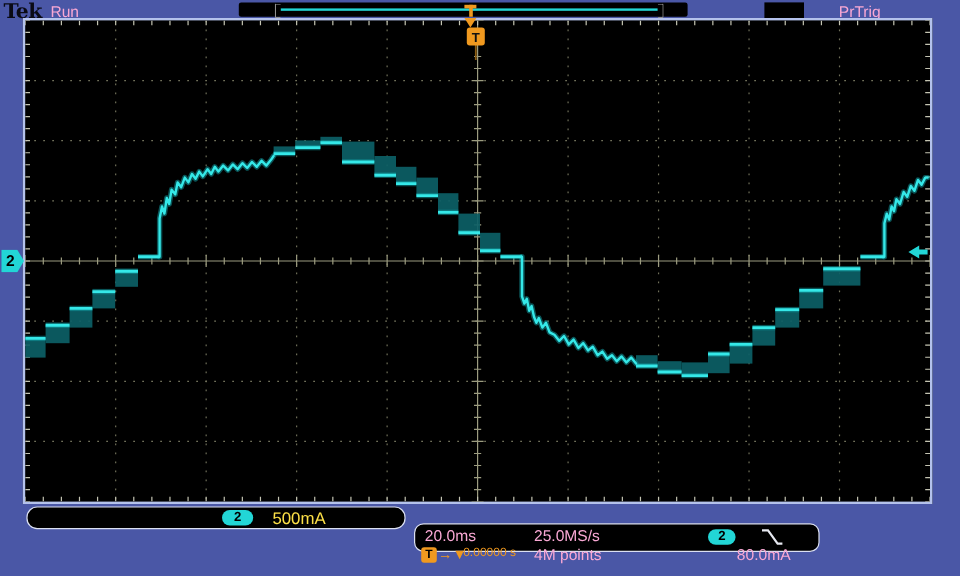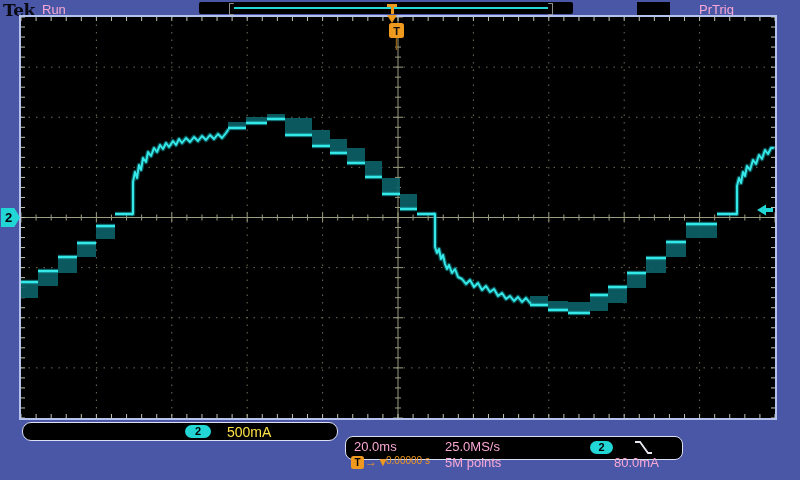--- a/index.html
+++ b/index.html
@@ -478,18 +478,18 @@
   <div class="robox tb-box">
     <div class="t white" style="left:8px;top:2px;">20.0ms</div>
     <div class="t white" style="left:99px;top:2px;text-align:right;">25.0MS/s</div>
     <div class="tb-badge">2</div>
     <svg class="slope-icon" width="20" height="17" viewBox="0 0 20 17">
       <path d="M2 2 H7 L15 13 H19" stroke="#e6e8f0" stroke-width="1.8" fill="none"></path>
     </svg>
     <div class="trig-t-icon">T</div>
     <div class="t orange arrows">→▼</div>
     <div class="t orange" style="left:40px;top:18px;font-size:10px;">0.00000 s</div>
-    <div class="t white" style="left:99px;top:18px;">5M points</div>
+    <div class="t white" style="left:99px;top:18px;">4M points</div>
     <div class="t white" style="left:268px;top:18px;text-align:center;">80.0mA</div>
   </div>
 
 
 </div>
 
 </body></html>

